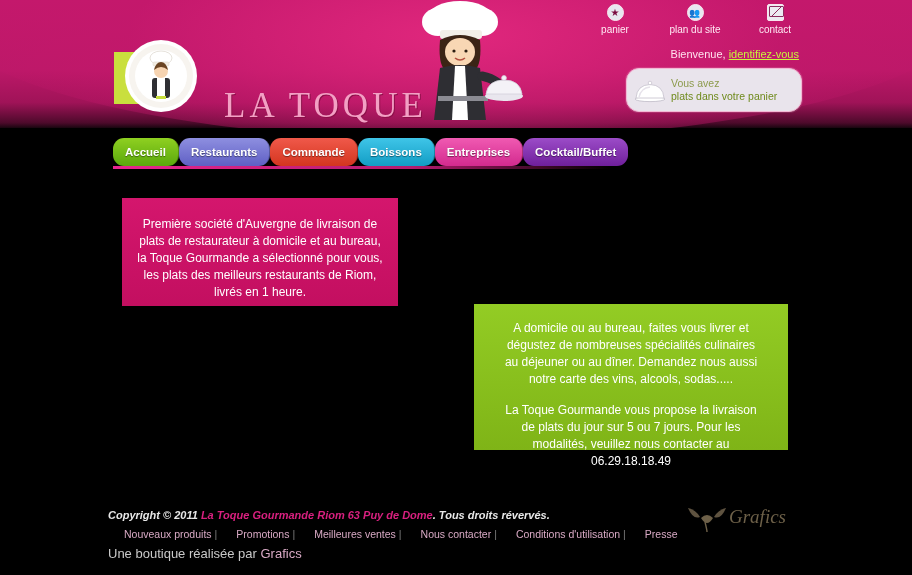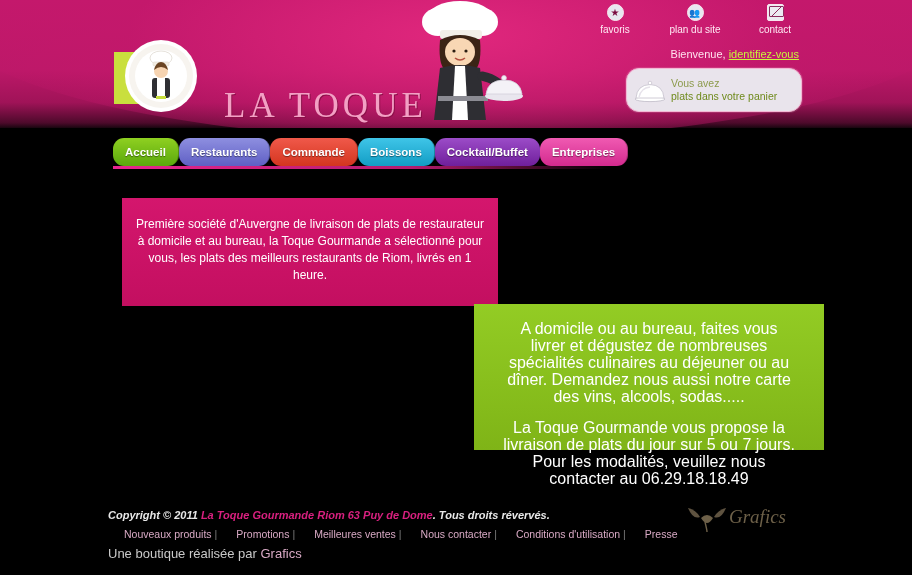--- a/index.html
+++ b/index.html
@@ -194,37 +194,37 @@
     position: absolute;
     left: 113px; top: 166px;
     width: 497px; height: 3px;
     background: linear-gradient(to right, #e6268f 0%, #b51c6f 60%, rgba(0,0,0,0) 100%);
   }
 
   
   #panel-pink {
     position: absolute;
     left: 122px; top: 198px;
-    width: 376px; height: 108px;
+    width: 276px; height: 108px;
     background: #cf1268;
     background: linear-gradient(to bottom,#d4166d,#c30f60);
     color: #ffffff;
     font-size: 12px;
     line-height: 17px;
     text-align: center;
     padding: 18px 12px;
   }
   #panel-green {
     position: absolute;
     left: 474px; top: 304px;
-    width: 350px; height: 146px;
+    width: 314px; height: 146px;
     background: #8cc520;
     background: linear-gradient(to bottom,#93cc24,#7fb417);
     color: #ffffff;
-    font-size: 16px;
+    font-size: 12px;
     line-height: 17px;
     text-align: center;
     padding: 16px 28px;
   }
   #panel-green p { margin: 0; }
   #panel-green p + p { margin-top: 14px; }
 
   
   #footer {
     position: absolute;
@@ -281,21 +281,21 @@
 <body>
 
 <div id="page">
 
   <div id="header">
     <div class="glow"></div>
 
     <div id="util">
       <a class="u-item" href="#">
         <span class="u-ico">★</span>
-        <span>favoris</span>
+        <span>panier</span>
       </a>
       <a class="u-item" href="#">
         <span class="u-ico people">👥</span>
         <span>plan du site</span>
       </a>
       <a class="u-item" href="#">
         <span class="u-ico mail"></span>
         <span>contact</span>
       </a>
     </div>
@@ -363,22 +363,22 @@
       <path d="M86 94 q2 -14 18 -14 q16 0 18 14z" fill="#f4f2f7" stroke="#d3cfdb" stroke-width="0.8"></path>
       <circle cx="104" cy="78" r="2.4" fill="#f4f2f7" stroke="#d3cfdb" stroke-width="0.8"></circle>
     </svg>
   </div>
 
   <div id="nav">
     <div class="tab t0">Accueil</div>
     <div class="tab t2">Restaurants</div>
     <div class="tab t1">Commande</div>
     <div class="tab t3">Boissons</div>
+    <div class="tab t4">Entreprises</div>
     <div class="tab t5">Cocktail/Buffet</div>
-    <div class="tab t4">Entreprises</div>
   </div>
   <div id="nav-rule"></div>
 
   <div id="panel-pink">Première société d'Auvergne de livraison de plats de restaurateur à domicile et au bureau, la Toque Gourmande a sélectionné pour vous, les plats des meilleurs restaurants de Riom, livrés en 1 heure.</div>
 
   <div id="panel-green">
     <p>A domicile ou au bureau, faites vous livrer et dégustez de nombreuses spécialités culinaires au déjeuner ou au dîner. Demandez nous aussi notre carte des vins, alcools, sodas.....</p>
     <p>La Toque Gourmande vous propose la livraison de plats du jour sur 5 ou 7 jours. Pour les modalités, veuillez nous contacter au 06.29.18.18.49</p>
   </div>
 

